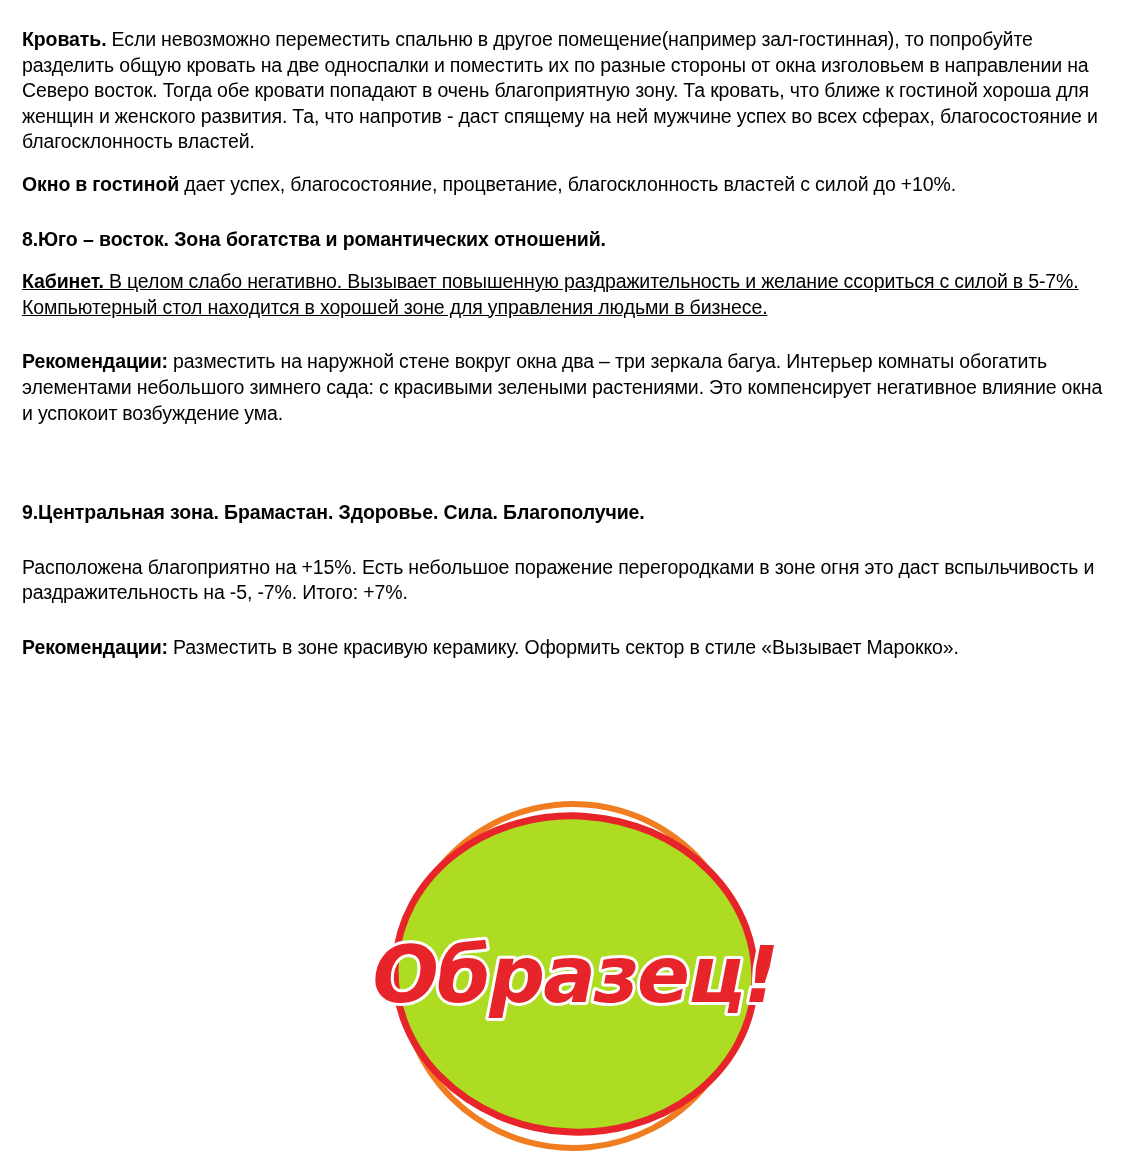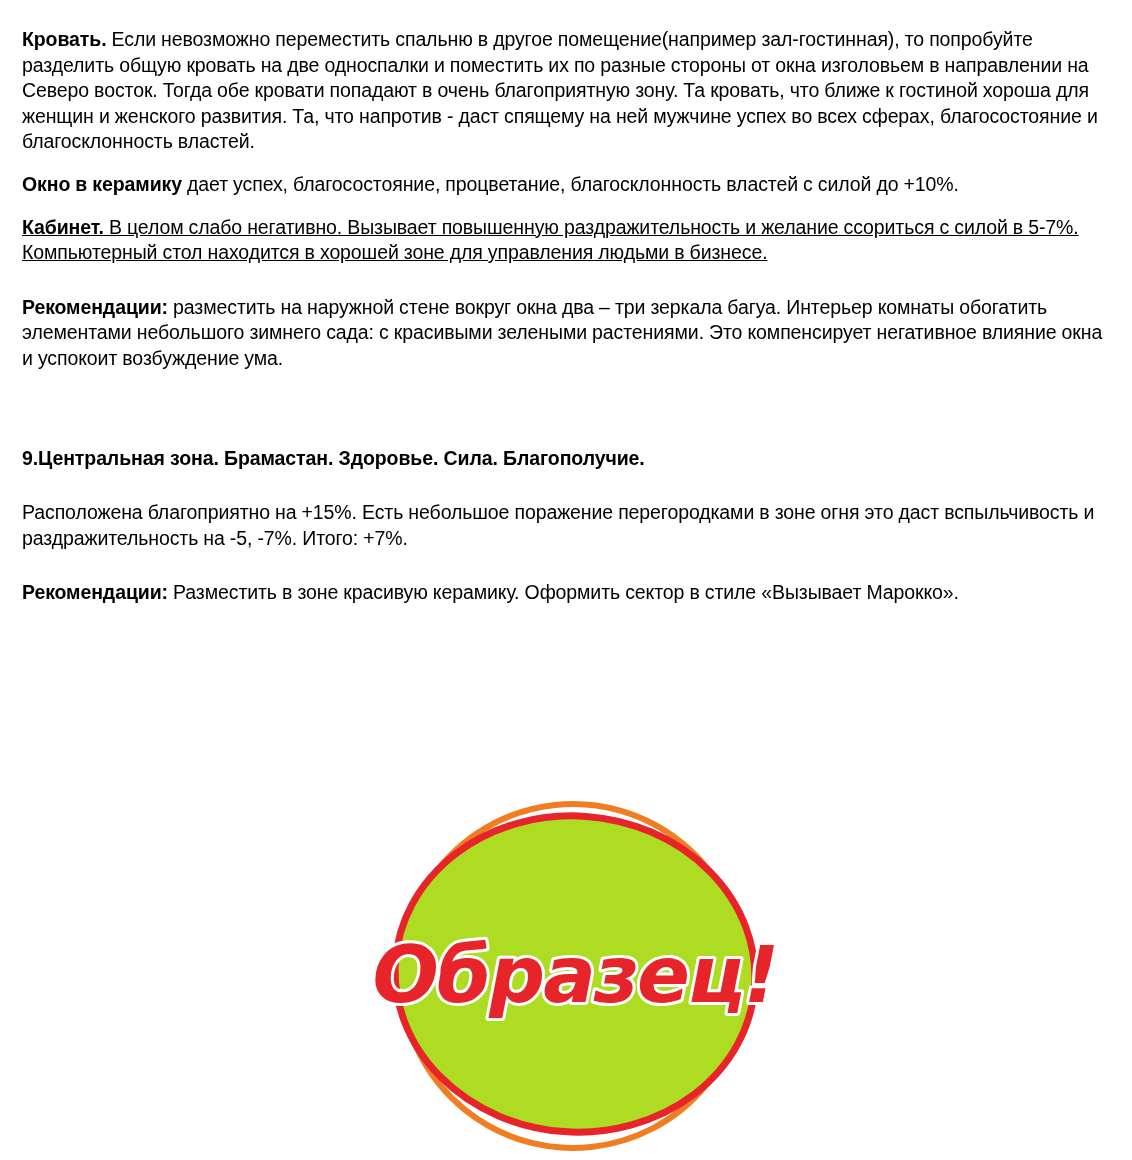--- a/index.html
+++ b/index.html
@@ -82,22 +82,23 @@
     letter-spacing: -2px;
   }
 </style>
 </head>
 <body>
 
 <div id="doc">
 
   <p class="para"><span class="lead">Кровать.</span><span> Если невозможно переместить спальню в другое помещение(например зал-гостинная), то попробуйте разделить общую кровать на две односпалки и поместить их по разные стороны от окна изголовьем в направлении на Северо восток. Тогда обе кровати попадают в очень благоприятную зону. Та кровать, что ближе к гостиной хороша для женщин и женского развития. Та, что напротив - даст спящему на ней мужчине успех во всех сферах, благосостояние и благосклонность властей.</span></p>
 
-  <p class="para"><span class="lead">Окно в керамику</span><span> дает успех, благосостояние, процветание, благосклонность властей с силой до +10%.</span></p>
+  <p class="para"><span class="lead">Окно в гостиной</span><span> дает успех, благосостояние, процветание, благосклонность властей с силой до +10%.</span></p>
 
+  <h2 class="heading gap-before">8.Юго – восток. Зона богатства и романтических отношений.</h2>
 
   <p class="para tight"><span class="lead">Кабинет.</span><span> В целом слабо негативно. Вызывает повышенную раздражительность и желание ссориться с силой в 5-7%. Компьютерный стол находится в хорошей зоне для управления людьми в бизнесе.</span></p>
 
 
   <p class="para gap-before"><span class="lead">Рекомендации:</span><span> разместить на наружной стене вокруг окна два – три зеркала багуа. Интерьер комнаты обогатить элементами небольшого зимнего сада: с красивыми зелеными растениями. Это компенсирует негативное влияние окна и успокоит возбуждение ума.</span></p>
 
   <h2 class="heading big-gap-before">9.Центральная зона. Брамастан. Здоровье. Сила. Благополучие.</h2>
 
   <p class="para gap-before"><span>Расположена благоприятно на +15%. Есть небольшое поражение перегородками в зоне огня это даст вспыльчивость и раздражительность на -5, -7%. Итого: +7%.</span></p>
 

